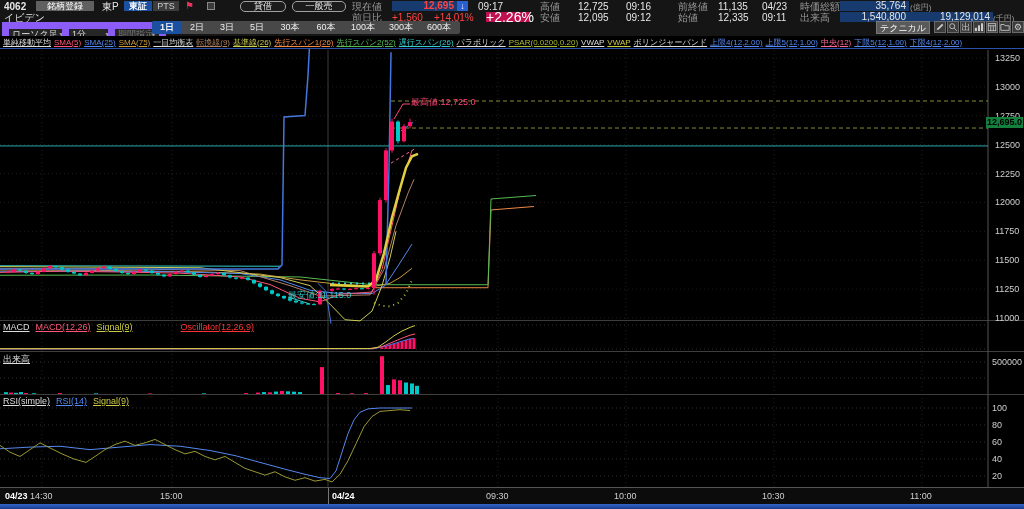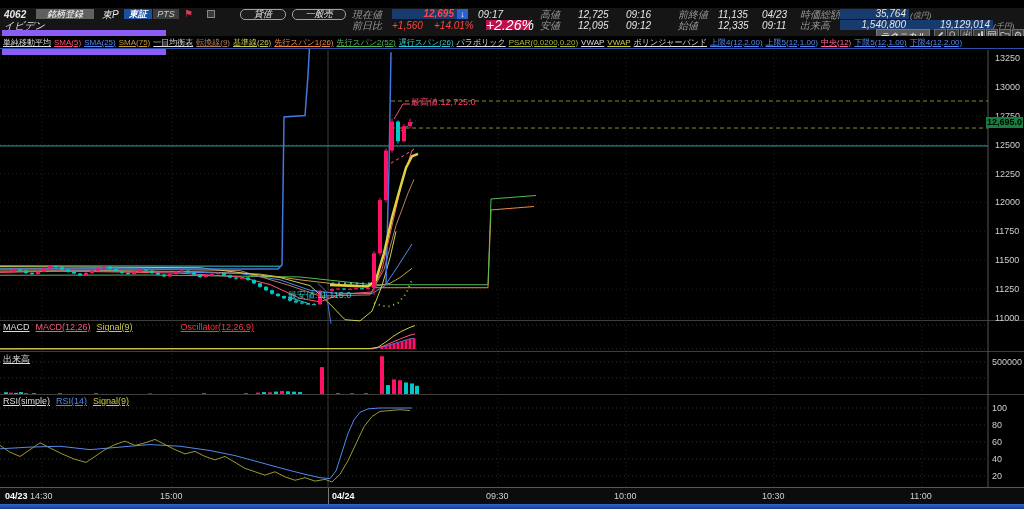--- a/index.html
+++ b/index.html
@@ -1,20 +1,20 @@
 <!DOCTYPE html>
 <html><head>
 <meta charset="utf-8">
 <style>
   html,body{margin:0;padding:0;background:#000;width:1024px;height:509px;overflow:hidden;
     font-family:"Liberation Sans","DejaVu Sans",sans-serif;}
   #app{position:relative;width:1024px;height:509px;background:#000;}
   #chart-svg{position:absolute;left:0;top:0;width:1024px;height:509px;}
   
-  #header{position:absolute;left:0;top:8px;width:1024px;height:36px;background:#151515;z-index:5;font-style:italic;}
+  #header{position:absolute;left:0;top:0;width:1024px;height:36px;background:#151515;z-index:5;}
   .h-item{position:absolute;white-space:nowrap;font-size:10px;line-height:10px;color:#e6e6e6;}
   .h-label{color:#9a9a9a;}
   .h-small{font-size:8px;color:#9a9a9a;}
   .btn-gray{background:#606060;color:#fff;font-size:9px;line-height:10px;text-align:center;height:10px;}
   .tab-ex{font-size:9px;line-height:10px;text-align:center;height:10px;}
   .tab-active{background:#1b4fa0;color:#fff;font-weight:bold;}
   .tab-idle{background:#3c3c3c;color:#cccccc;}
   .btn-outline{background:#1c1c1c;border:1px solid #a0a0a0;border-radius:5px;color:#eee;
     font-size:9px;line-height:9px;text-align:center;height:9px;padding:0 0;}
   .valbox{background:#173a6f;text-align:right;padding-right:3px;}
@@ -327,20 +327,31 @@
   <span class="h-item" style="left:718px;top:13px;">12,335</span>
   <span class="h-item" style="left:762px;top:13px;">09:11</span>
   <span class="h-item h-label" style="left:800px;top:13px;">出来高</span>
   <span class="h-item valbox" style="left:840px;top:12px;width:66px;height:10px;line-height:10px;">1,540,800</span>
   <span class="h-item valbox" style="left:908px;top:12px;width:82px;height:10px;line-height:10px;">19,129,014</span>
   <span class="h-item h-small" style="left:993px;top:14px;">(千円)</span>
   
   <span class="select" style="left:2px;top:22px;width:52px;"><span>ローソク足</span><span class="arr">▼</span></span>
   <span class="select" style="left:62px;top:22px;width:38px;"><span>1分</span><span class="arr">▼</span></span>
   <span class="select dim" style="left:108px;top:22px;width:38px;"><span>期間指定</span><span class="arr">▼</span></span>
+  <div class="pstrip" style="left:152px;top:21px;width:308px;" id="period-strip">
+        <span class="pbtn active" style="width: 30px;">1日</span>
+        <span class="pbtn" style="width: 30px;">2日</span>
+        <span class="pbtn" style="width: 30px;">3日</span>
+        <span class="pbtn" style="width: 30px;">5日</span>
+        <span class="pbtn" style="width: 36px;">30本</span>
+        <span class="pbtn" style="width: 36px;">60本</span>
+        <span class="pbtn" style="width: 38px;">100本</span>
+        <span class="pbtn" style="width: 38px;">300本</span>
+        <span class="pbtn" style="width: 38px;">600本</span>
+      </div>
   <span class="h-item btn-gray" style="left:876px;top:21px;width:54px;height:13px;line-height:13px;background:#5a5a5a;border:1px solid #777;box-sizing:border-box;">テクニカル</span>
   <span id="icon-row"><span class="iconbtn" style="left: 934px; top: 21px; position: absolute;"><svg width="10" height="10" viewBox="0 0 12 12">
             <path d="M2 10 L3 7.5 L8.5 2 L10 3.5 L4.5 9 Z" fill="#ccc"></path>
           </svg></span><span class="iconbtn" style="left: 947px; top: 21px; position: absolute;"><svg width="10" height="10" viewBox="0 0 12 12">
             <circle cx="5" cy="5" r="3" fill="none" stroke="#ccc"></circle>
             <line x1="7.3" y1="7.3" x2="10.5" y2="10.5" stroke="#ccc"></line>
           </svg></span><span class="iconbtn" style="left: 960px; top: 21px; position: absolute;">出</span><span class="iconbtn" style="left: 973px; top: 21px; position: absolute;"><svg width="10" height="10" viewBox="0 0 12 12">
             <rect x="1" y="7" width="2.5" height="4" fill="#ccc"></rect>
             <rect x="4.7" y="4" width="2.5" height="7" fill="#ccc"></rect>
             <rect x="8.4" y="1.5" width="2.5" height="9.5" fill="#ccc"></rect>

